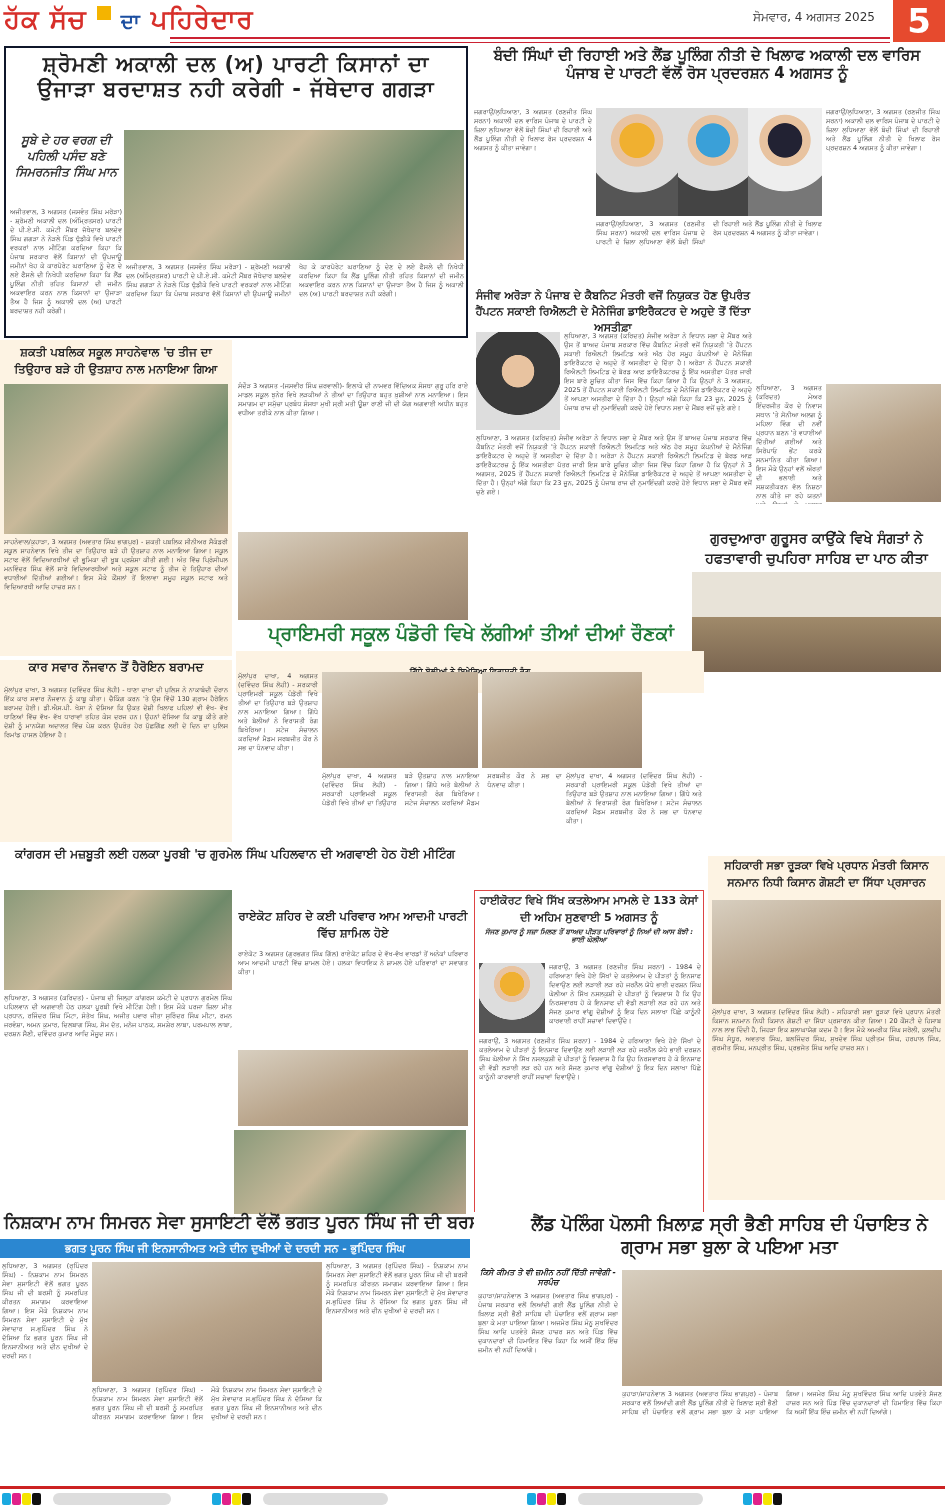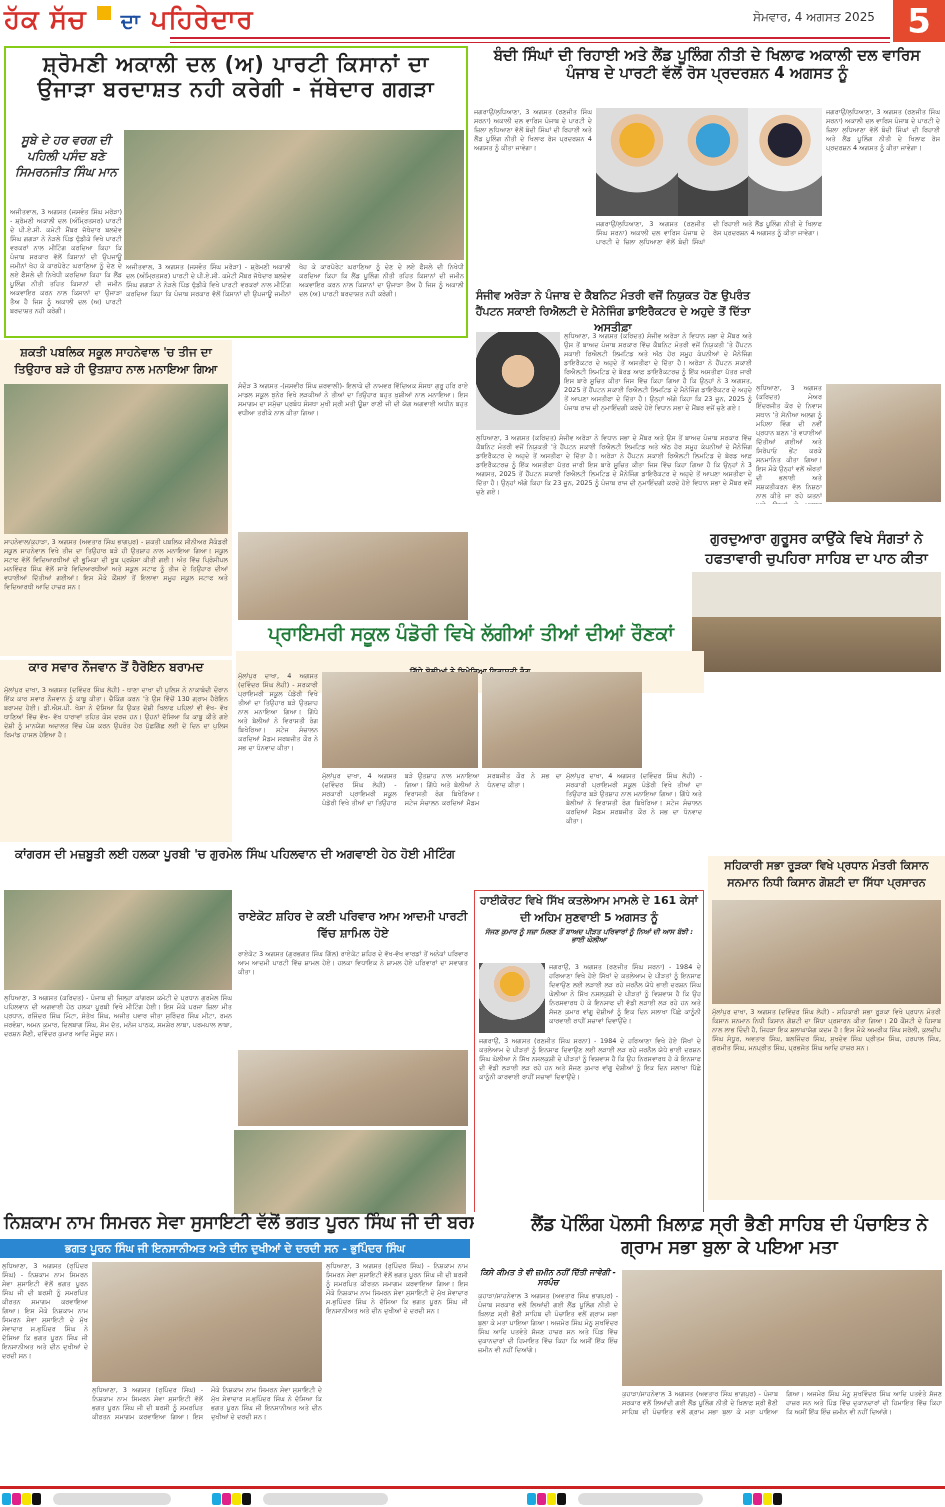--- a/index.html
+++ b/index.html
@@ -5,21 +5,21 @@
   *{box-sizing:border-box;margin:0;padding:0}
   body{width:945px;height:1507px;background:#fff;font-family:"DejaVu Sans",sans-serif;color:#222;position:relative;overflow:hidden}
   .abs{position:absolute}
   .masthead{left:0;top:0;width:945px;height:42px}
   .logo{left:4px;top:4px;font-size:26px;font-weight:bold;color:#d72f2a;letter-spacing:1px;font-family:"DejaVu Sans",sans-serif;white-space:nowrap}
   .logo .da{color:#1b4ea0;font-size:20px}
   .logo .flag{display:inline-block;width:14px;height:14px;background:#f4b400;vertical-align:top;margin-top:2px}
   .rule{left:170px;top:37px;width:720px;height:6px;border-top:2px solid #c23;border-bottom:1px solid #c23}
   .date{right:70px;top:10px;font-size:12px;color:#333}
   .pageno{right:0;top:0;width:52px;height:42px;background:#e64a2e;color:#fff;font-size:34px;font-weight:bold;text-align:center;line-height:42px}
-  .box{border:2px solid #84cc16}
+  .box{border:2px solid #0f172a}
   .h-big{font-weight:bold;text-align:center;line-height:1.2;color:#222}
   .green{color:#1e7a36}
   .txt{font-size:6.5px;line-height:9px;color:#444;text-align:justify;overflow:hidden}
   .cols2{column-count:2;column-gap:8px}
   .cols3{column-count:3;column-gap:8px}
   .photo{background:linear-gradient(135deg,#8a9a7a,#c9b99a 40%,#6f8a6a 70%,#b8a48a);overflow:hidden}
   .photo.indoor{background:linear-gradient(160deg,#d8cfc0,#b9a48a 50%,#9a8570)}
   .photo.crowd{background:linear-gradient(180deg,#e8e3d8 0 45%,#a08a6a 45%,#7a6550)}
   .photo.portrait{background:radial-gradient(circle at 50% 40%,#e8c3a0 0 22%,#3a3a3a 23% 60%,#ddd 61%)}
   .photo.turban-y{background:radial-gradient(circle at 50% 30%,#f0b030 0 20%,#e8c3a0 21% 30%,#ddd 31% 60%,#555 61%)}
@@ -115,21 +115,21 @@
 </div>
 
 <div class="abs" style="left:236px;top:908px;width:234px;height:300px">
   <div class="h-big" style="font-size:11.5px;line-height:1.45">ਰਾਏਕੋਟ ਸ਼ਹਿਰ ਦੇ ਕਈ ਪਰਿਵਾਰ ਆਮ ਆਦਮੀ ਪਾਰਟੀ ਵਿੱਚ ਸ਼ਾਮਿਲ ਹੋਏ</div>
   <div class="abs txt" style="left:2px;top:42px;width:230px;height:96px">ਰਾਏਕੋਟ 3 ਅਗਸਤ (ਗੁਰਭਗਤ ਸਿੰਘ ਗਿੱਲ) ਰਾਏਕੋਟ ਸ਼ਹਿਰ ਦੇ ਵੱਖ-ਵੱਖ ਵਾਰਡਾਂ ਤੋਂ ਅਨੇਕਾਂ ਪਰਿਵਾਰ ਆਮ ਆਦਮੀ ਪਾਰਟੀ ਵਿੱਚ ਸ਼ਾਮਲ ਹੋਏ। ਹਲਕਾ ਵਿਧਾਇਕ ਨੇ ਸ਼ਾਮਲ ਹੋਏ ਪਰਿਵਾਰਾਂ ਦਾ ਸਵਾਗਤ ਕੀਤਾ।</div>
   <div class="abs photo indoor" style="left:2px;top:142px;width:230px;height:76px"></div>
   <div class="abs photo" style="left:-2px;top:222px;width:232px;height:84px"></div>
 </div>
 
 <div class="abs" style="left:474px;top:890px;width:230px;height:330px;border:1px solid #d44">
-  <div class="h-big" style="font-size:11px;line-height:1.5;padding:2px">ਹਾਈਕੋਰਟ ਵਿਖੇ ਸਿੱਖ ਕਤਲੇਆਮ ਮਾਮਲੇ ਦੇ 161 ਕੇਸਾਂ ਦੀ ਅਹਿਮ ਸੁਣਵਾਈ 5 ਅਗਸਤ ਨੂੰ</div>
+  <div class="h-big" style="font-size:11px;line-height:1.5;padding:2px">ਹਾਈਕੋਰਟ ਵਿਖੇ ਸਿੱਖ ਕਤਲੇਆਮ ਮਾਮਲੇ ਦੇ 133 ਕੇਸਾਂ ਦੀ ਅਹਿਮ ਸੁਣਵਾਈ 5 ਅਗਸਤ ਨੂੰ</div>
   <div style="font-size:7px;font-weight:bold;font-style:italic;text-align:center;padding:0 4px">ਸੱਜਣ ਕੁਮਾਰ ਨੂੰ ਸਜ਼ਾ ਮਿਲਣ ਤੋਂ ਬਾਅਦ ਪੀੜਤ ਪਰਿਵਾਰਾਂ ਨੂੰ ਨਿਆਂ ਦੀ ਆਸ ਬੱਝੀ : ਭਾਈ ਘੋਲੀਆ</div>
   <div class="abs photo turban-y" style="left:4px;top:72px;width:66px;height:70px"></div>
   <div class="abs txt" style="left:74px;top:72px;width:152px;height:70px">ਜਗਰਾਉਂ, 3 ਅਗਸਤ (ਰਣਜੀਤ ਸਿੰਘ ਸਰਨਾ) - 1984 ਦੇ ਹਰਿਆਣਾ ਵਿਖੇ ਹੋਏ ਸਿੱਖਾਂ ਦੇ ਕਤਲੇਆਮ ਦੇ ਪੀੜਤਾਂ ਨੂੰ ਇਨਸਾਫ ਦਿਵਾਉਣ ਲਈ ਲੜਾਈ ਲੜ ਰਹੇ ਜਰਨੈਲ ਯੋਧੇ ਭਾਈ ਦਰਸ਼ਨ ਸਿੰਘ ਘੋਲੀਆ ਨੇ ਸਿੱਖ ਨਸਲਕੁਸ਼ੀ ਦੇ ਪੀੜਤਾਂ ਨੂੰ ਵਿਸ਼ਵਾਸ ਹੈ ਕਿ ਉਹ ਨਿਰਸਵਾਰਥ ਹੋ ਕੇ ਇਨਸਾਫ ਦੀ ਵੱਡੀ ਲੜਾਈ ਲੜ ਰਹੇ ਹਨ ਅਤੇ ਸੱਜਣ ਕੁਮਾਰ ਵਾਂਗੂ ਦੋਸ਼ੀਆਂ ਨੂੰ ਇਕ ਦਿਨ ਸਲਾਖਾ ਪਿੱਛੇ ਕਾਨੂੰਨੀ ਕਾਰਵਾਈ ਰਾਹੀਂ ਸਜ਼ਾਵਾਂ ਦਿਵਾਉਂਦੇ।</div>
   <div class="abs txt" style="left:4px;top:146px;width:222px;height:178px">ਜਗਰਾਉਂ, 3 ਅਗਸਤ (ਰਣਜੀਤ ਸਿੰਘ ਸਰਨਾ) - 1984 ਦੇ ਹਰਿਆਣਾ ਵਿਖੇ ਹੋਏ ਸਿੱਖਾਂ ਦੇ ਕਤਲੇਆਮ ਦੇ ਪੀੜਤਾਂ ਨੂੰ ਇਨਸਾਫ ਦਿਵਾਉਣ ਲਈ ਲੜਾਈ ਲੜ ਰਹੇ ਜਰਨੈਲ ਯੋਧੇ ਭਾਈ ਦਰਸ਼ਨ ਸਿੰਘ ਘੋਲੀਆ ਨੇ ਸਿੱਖ ਨਸਲਕੁਸ਼ੀ ਦੇ ਪੀੜਤਾਂ ਨੂੰ ਵਿਸ਼ਵਾਸ ਹੈ ਕਿ ਉਹ ਨਿਰਸਵਾਰਥ ਹੋ ਕੇ ਇਨਸਾਫ ਦੀ ਵੱਡੀ ਲੜਾਈ ਲੜ ਰਹੇ ਹਨ ਅਤੇ ਸੱਜਣ ਕੁਮਾਰ ਵਾਂਗੂ ਦੋਸ਼ੀਆਂ ਨੂੰ ਇਕ ਦਿਨ ਸਲਾਖਾ ਪਿੱਛੇ ਕਾਨੂੰਨੀ ਕਾਰਵਾਈ ਰਾਹੀਂ ਸਜ਼ਾਵਾਂ ਦਿਵਾਉਂਦੇ।</div>
 </div>
 
 <div class="abs beige" style="left:708px;top:856px;width:237px;height:344px">
   <div class="h-big" style="font-size:11px;line-height:1.5;padding:2px">ਸਹਿਕਾਰੀ ਸਭਾ ਰੂੜਕਾ ਵਿਖੇ ਪ੍ਰਧਾਨ ਮੰਤਰੀ ਕਿਸਾਨ ਸਨਮਾਨ ਨਿਧੀ ਕਿਸਾਨ ਗੋਸ਼ਟੀ ਦਾ ਸਿੱਧਾ ਪ੍ਰਸਾਰਨ</div>
   <div class="abs photo indoor" style="left:4px;top:44px;width:229px;height:104px"></div>
   <div class="abs txt" style="left:4px;top:152px;width:229px;height:188px">ਮੁੱਲਾਂਪੁਰ ਦਾਖਾ, 3 ਅਗਸਤ (ਦਵਿੰਦਰ ਸਿੰਘ ਲੋਹੀ) - ਸਹਿਕਾਰੀ ਸਭਾ ਰੂੜਕਾ ਵਿਖੇ ਪ੍ਰਧਾਨ ਮੰਤਰੀ ਕਿਸਾਨ ਸਨਮਾਨ ਨਿਧੀ ਕਿਸਾਨ ਗੋਸ਼ਟੀ ਦਾ ਸਿੱਧਾ ਪ੍ਰਸਾਰਨ ਕੀਤਾ ਗਿਆ। 20 ਕੌਂਸਟੀ ਦੇ ਹਿਸਾਬ ਨਾਲ ਲਾਭ ਦਿੰਦੀ ਹੈ, ਜਿਹੜਾ ਇਕ ਸ਼ਲਾਘਾਯੋਗ ਕਦਮ ਹੈ। ਇਸ ਮੌਕੇ ਅਮਰੀਕ ਸਿੰਘ ਸਰੋਲੀ, ਕੁਲਦੀਪ ਸਿੰਘ ਸੰਧੂਰ, ਅਵਤਾਰ ਸਿੰਘ, ਬਲਜਿੰਦਰ ਸਿੰਘ, ਸੁਖਦੇਵ ਸਿੰਘ ਪ੍ਰੀਤਮ ਸਿੰਘ, ਹਰਪਾਲ ਸਿੰਘ, ਗੁਰਮੀਤ ਸਿੰਘ, ਮਨਪ੍ਰੀਤ ਸਿੰਘ, ਪ੍ਰਭਜੋਤ ਸਿੰਘ ਆਦਿ ਹਾਜ਼ਰ ਸਨ।</div>

